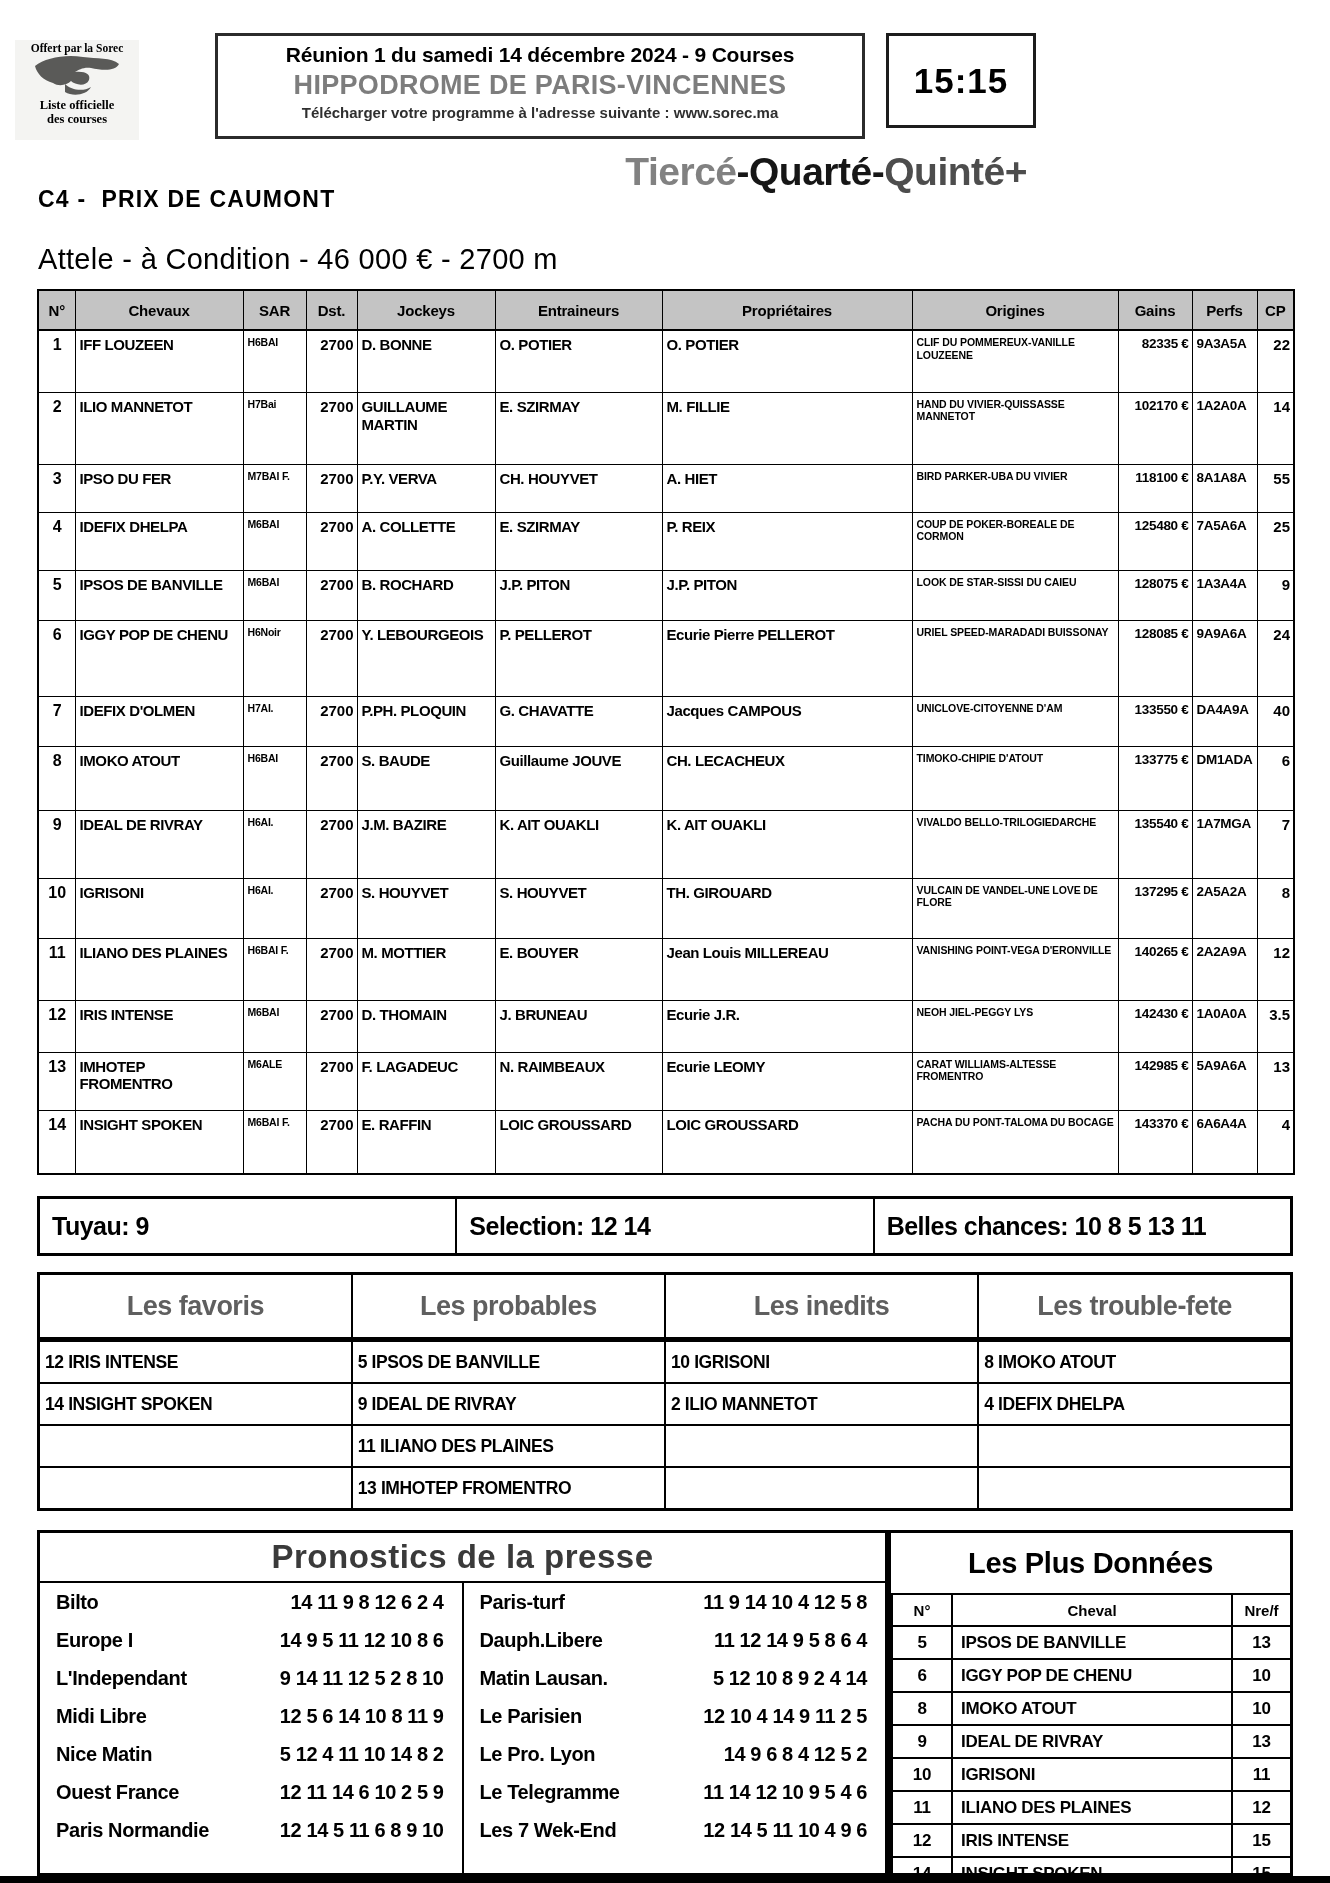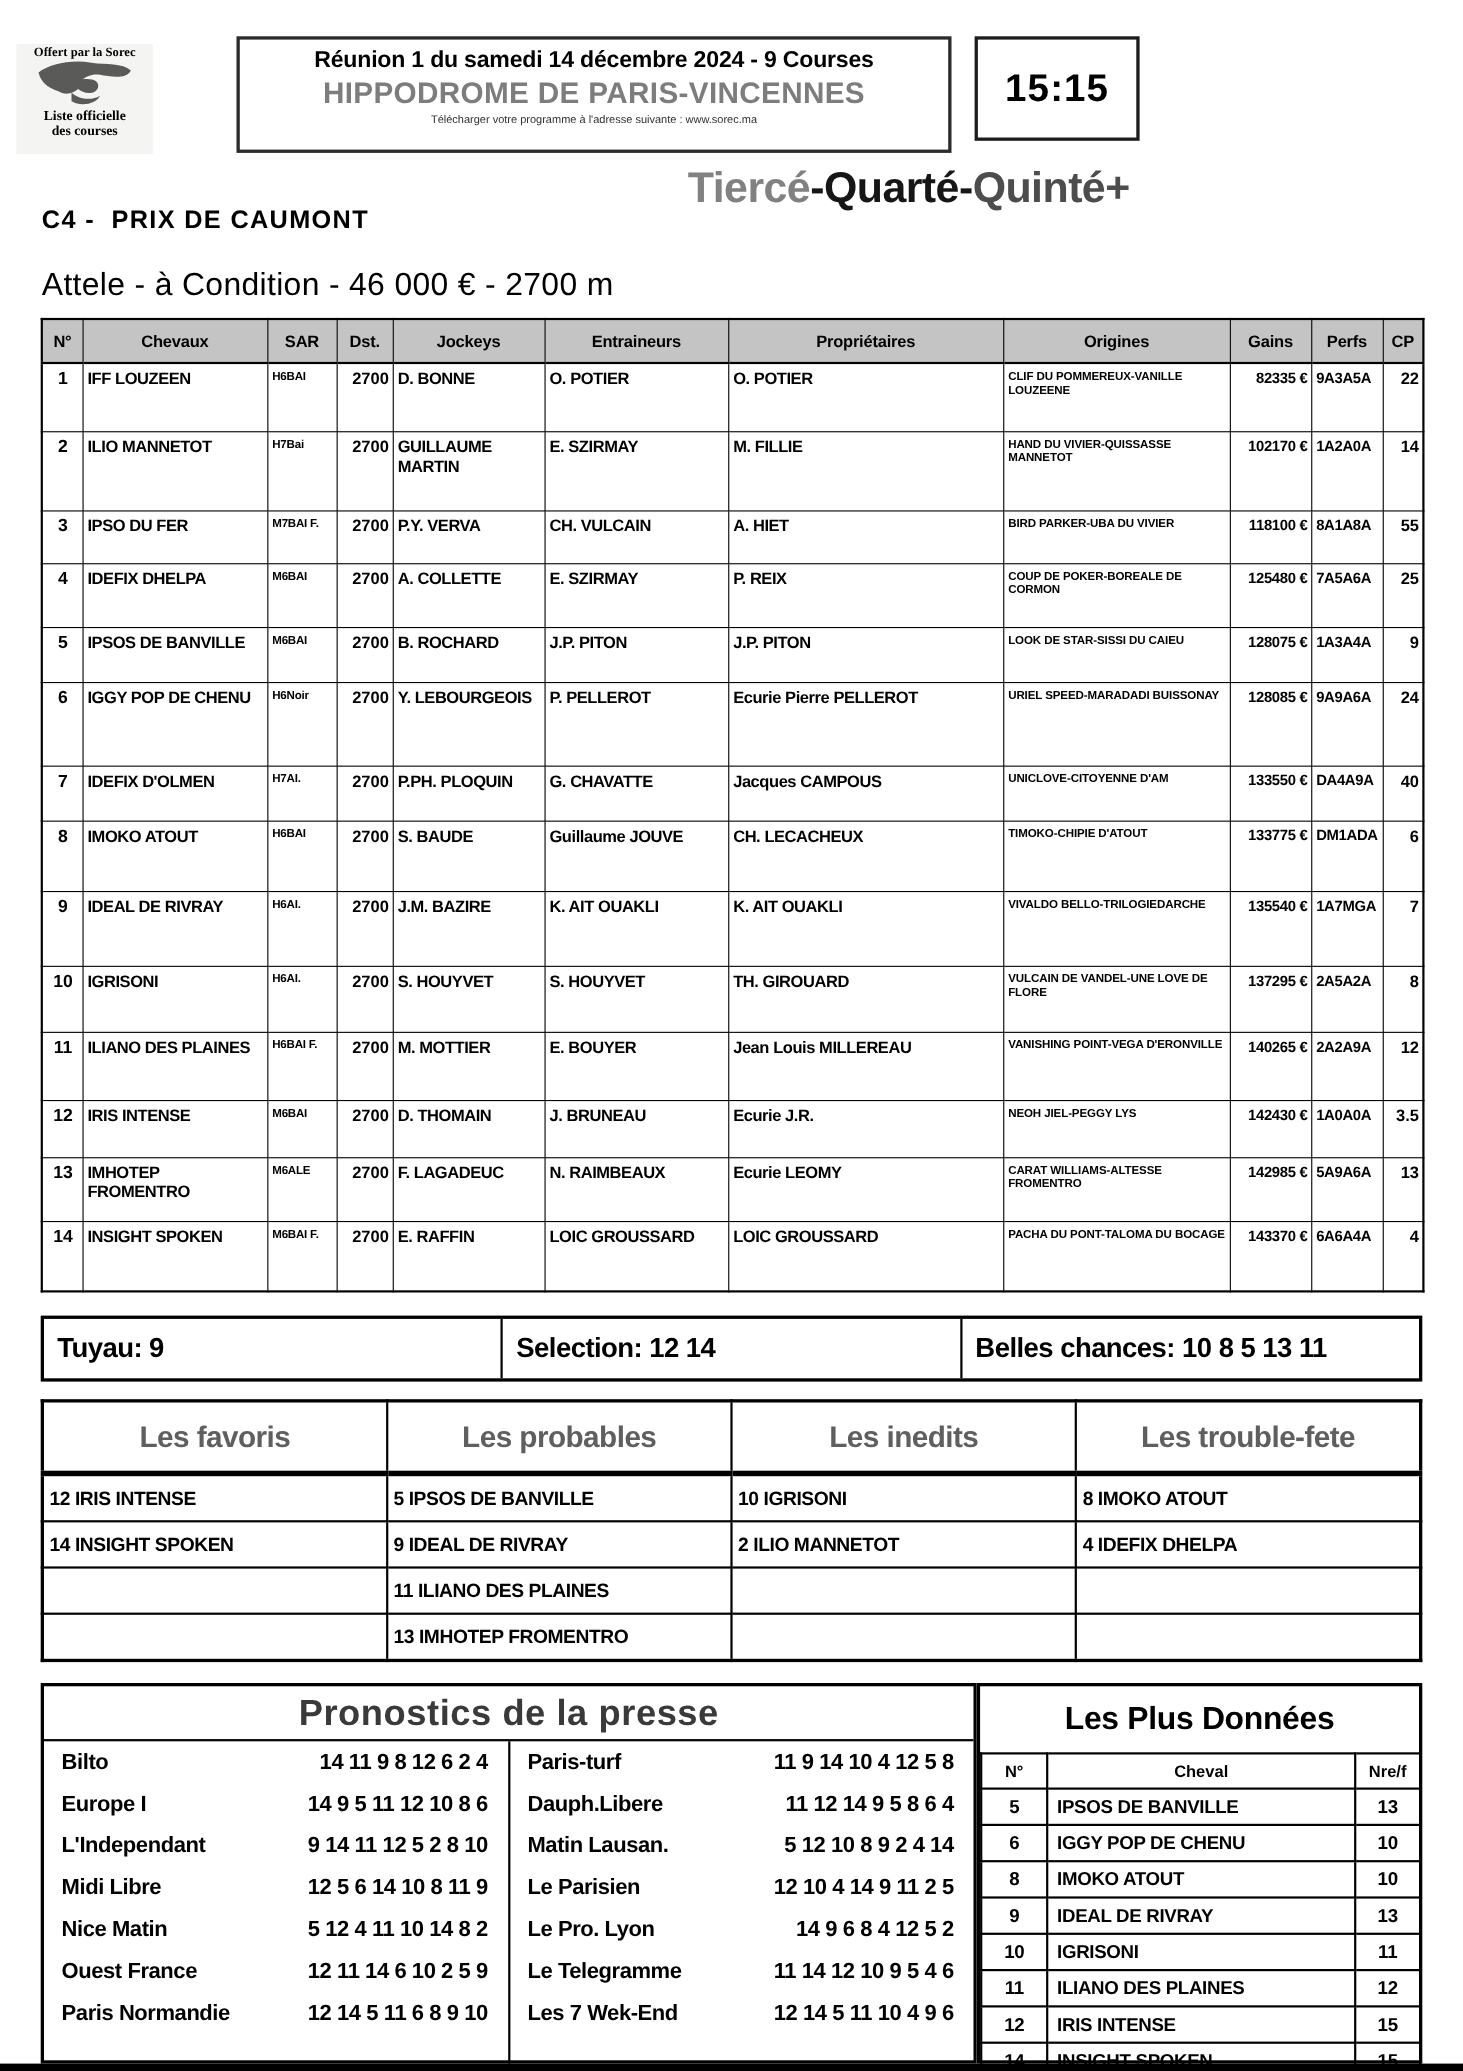--- a/index.html
+++ b/index.html
@@ -11,21 +11,21 @@
   
   .logo-box{position:absolute;left:15px;top:40px;width:124px;height:100px;
     background:#f4f4f2;text-align:center;font-family:"Liberation Serif","DejaVu Serif",serif;}
   .logo-top{font-size:11.5px;font-weight:bold;padding-top:2px;}
   .logo-svg{display:block;margin:0 auto;}
   .logo-b{font-size:12.5px;font-weight:bold;line-height:1.15;}
   .title-box{position:absolute;left:215px;top:33px;width:650px;height:106px;
     border:3px solid #2b2b2b;box-sizing:border-box;text-align:center;background:#fff;}
   .title-1{font-size:21px;font-weight:bold;margin-top:7px;letter-spacing:-0.2px;}
   .title-2{font-size:27px;font-weight:bold;color:#7d7d7d;margin-top:3px;letter-spacing:0.3px;}
-  .title-3{font-size:10px;color:#2f2f2f;margin-top:3px;}
+  .title-3{font-size:15px;color:#2f2f2f;margin-top:3px;font-weight:bold;}
   .time-box{position:absolute;left:886px;top:33px;width:150px;height:95px;
     border:3px solid #1c1c1c;box-sizing:border-box;display:flex;align-items:center;
     justify-content:center;font-size:35px;font-weight:bold;letter-spacing:1px;background:#fff;}
   .bets{position:absolute;top:150px;right:303px;font-size:39px;font-weight:bold;letter-spacing:-0.5px;}
   .bets .p1{color:#818181;}
   .bets .p2{color:#161616;}
   .bets .p3{color:#4d4d4d;}
   .race-title{position:absolute;left:38px;top:186px;font-size:23px;font-weight:bold;
     letter-spacing:1.2px;white-space:pre;}
   .race-cond{position:absolute;left:38px;top:243px;font-size:29px;font-weight:400;letter-spacing:0.3px;}
@@ -166,21 +166,21 @@
         <td class="gains">102170 €</td>
         <td class="perfs">1A2A0A</td>
         <td class="cp">14</td>
       </tr>
       <tr style="height: 48px;">
         <td class="num">3</td>
         <td class="cheval">IPSO DU FER</td>
         <td class="sar">M7BAI F.</td>
         <td class="dst">2700</td>
         <td class="jockey">P.Y. VERVA</td>
-        <td class="entr">CH. VULCAIN</td>
+        <td class="entr">CH. HOUYVET</td>
         <td class="prop">A. HIET</td>
         <td class="orig">BIRD PARKER-UBA DU VIVIER</td>
         <td class="gains">118100 €</td>
         <td class="perfs">8A1A8A</td>
         <td class="cp">55</td>
       </tr>
       <tr style="height: 58px;">
         <td class="num">4</td>
         <td class="cheval">IDEFIX DHELPA</td>
         <td class="sar">M6BAI</td>

